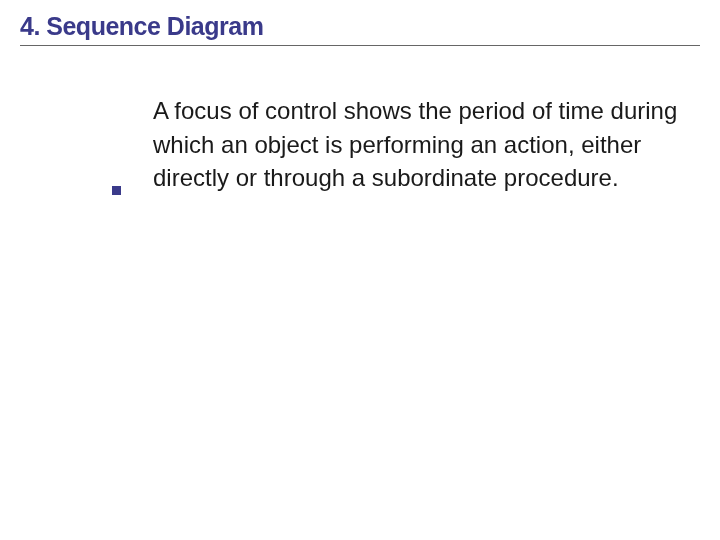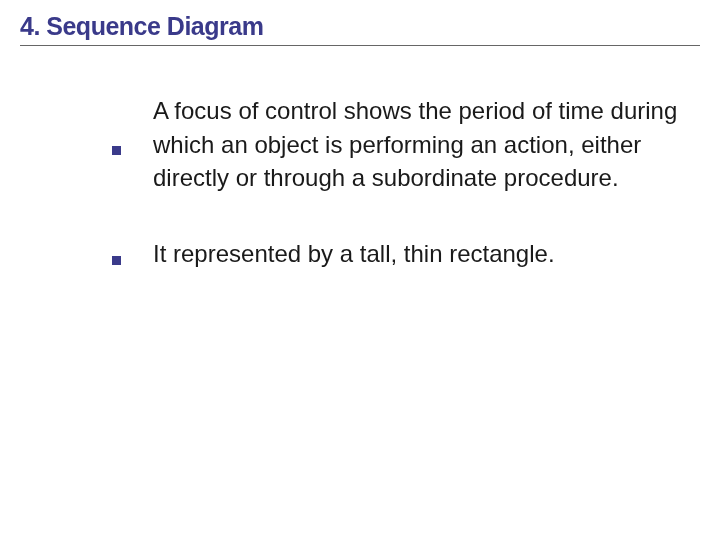--- a/index.html
+++ b/index.html
@@ -31,21 +31,21 @@
       border-top: 1px solid #666;
       margin-bottom: 48px;
     }
     .bullet-list {
       list-style: none;
       padding-left: 92px;
       padding-right: 20px;
     }
     .bullet-item {
       display: flex;
-      align-items: center;
+      align-items: flex-end;
       margin-bottom: 42px;
     }
     .bullet-marker {
       width: 9px;
       height: 9px;
       background: #3a3a8a;
       flex-shrink: 0;
       margin-top: 13px;
       margin-right: 32px;
     }
@@ -60,18 +60,14 @@
 <body>
 
 <div class="slide">
   <h1 class="title">4. Sequence Diagram</h1>
   <hr class="divider">
   <ul class="bullet-list">
     <li class="bullet-item">
       <span class="bullet-marker"></span>
       <span class="bullet-text">A focus of control shows the period of time during which an object is performing an action, either directly or through a subordinate procedure.</span>
     </li>
-    <li class="bullet-item">
-      <span class="bullet-marker"></span>
-      <span class="bullet-text">It represented by a tall, thin rectangle.</span>
-    </li>
   </ul>
 </div>
 
 </body></html>

